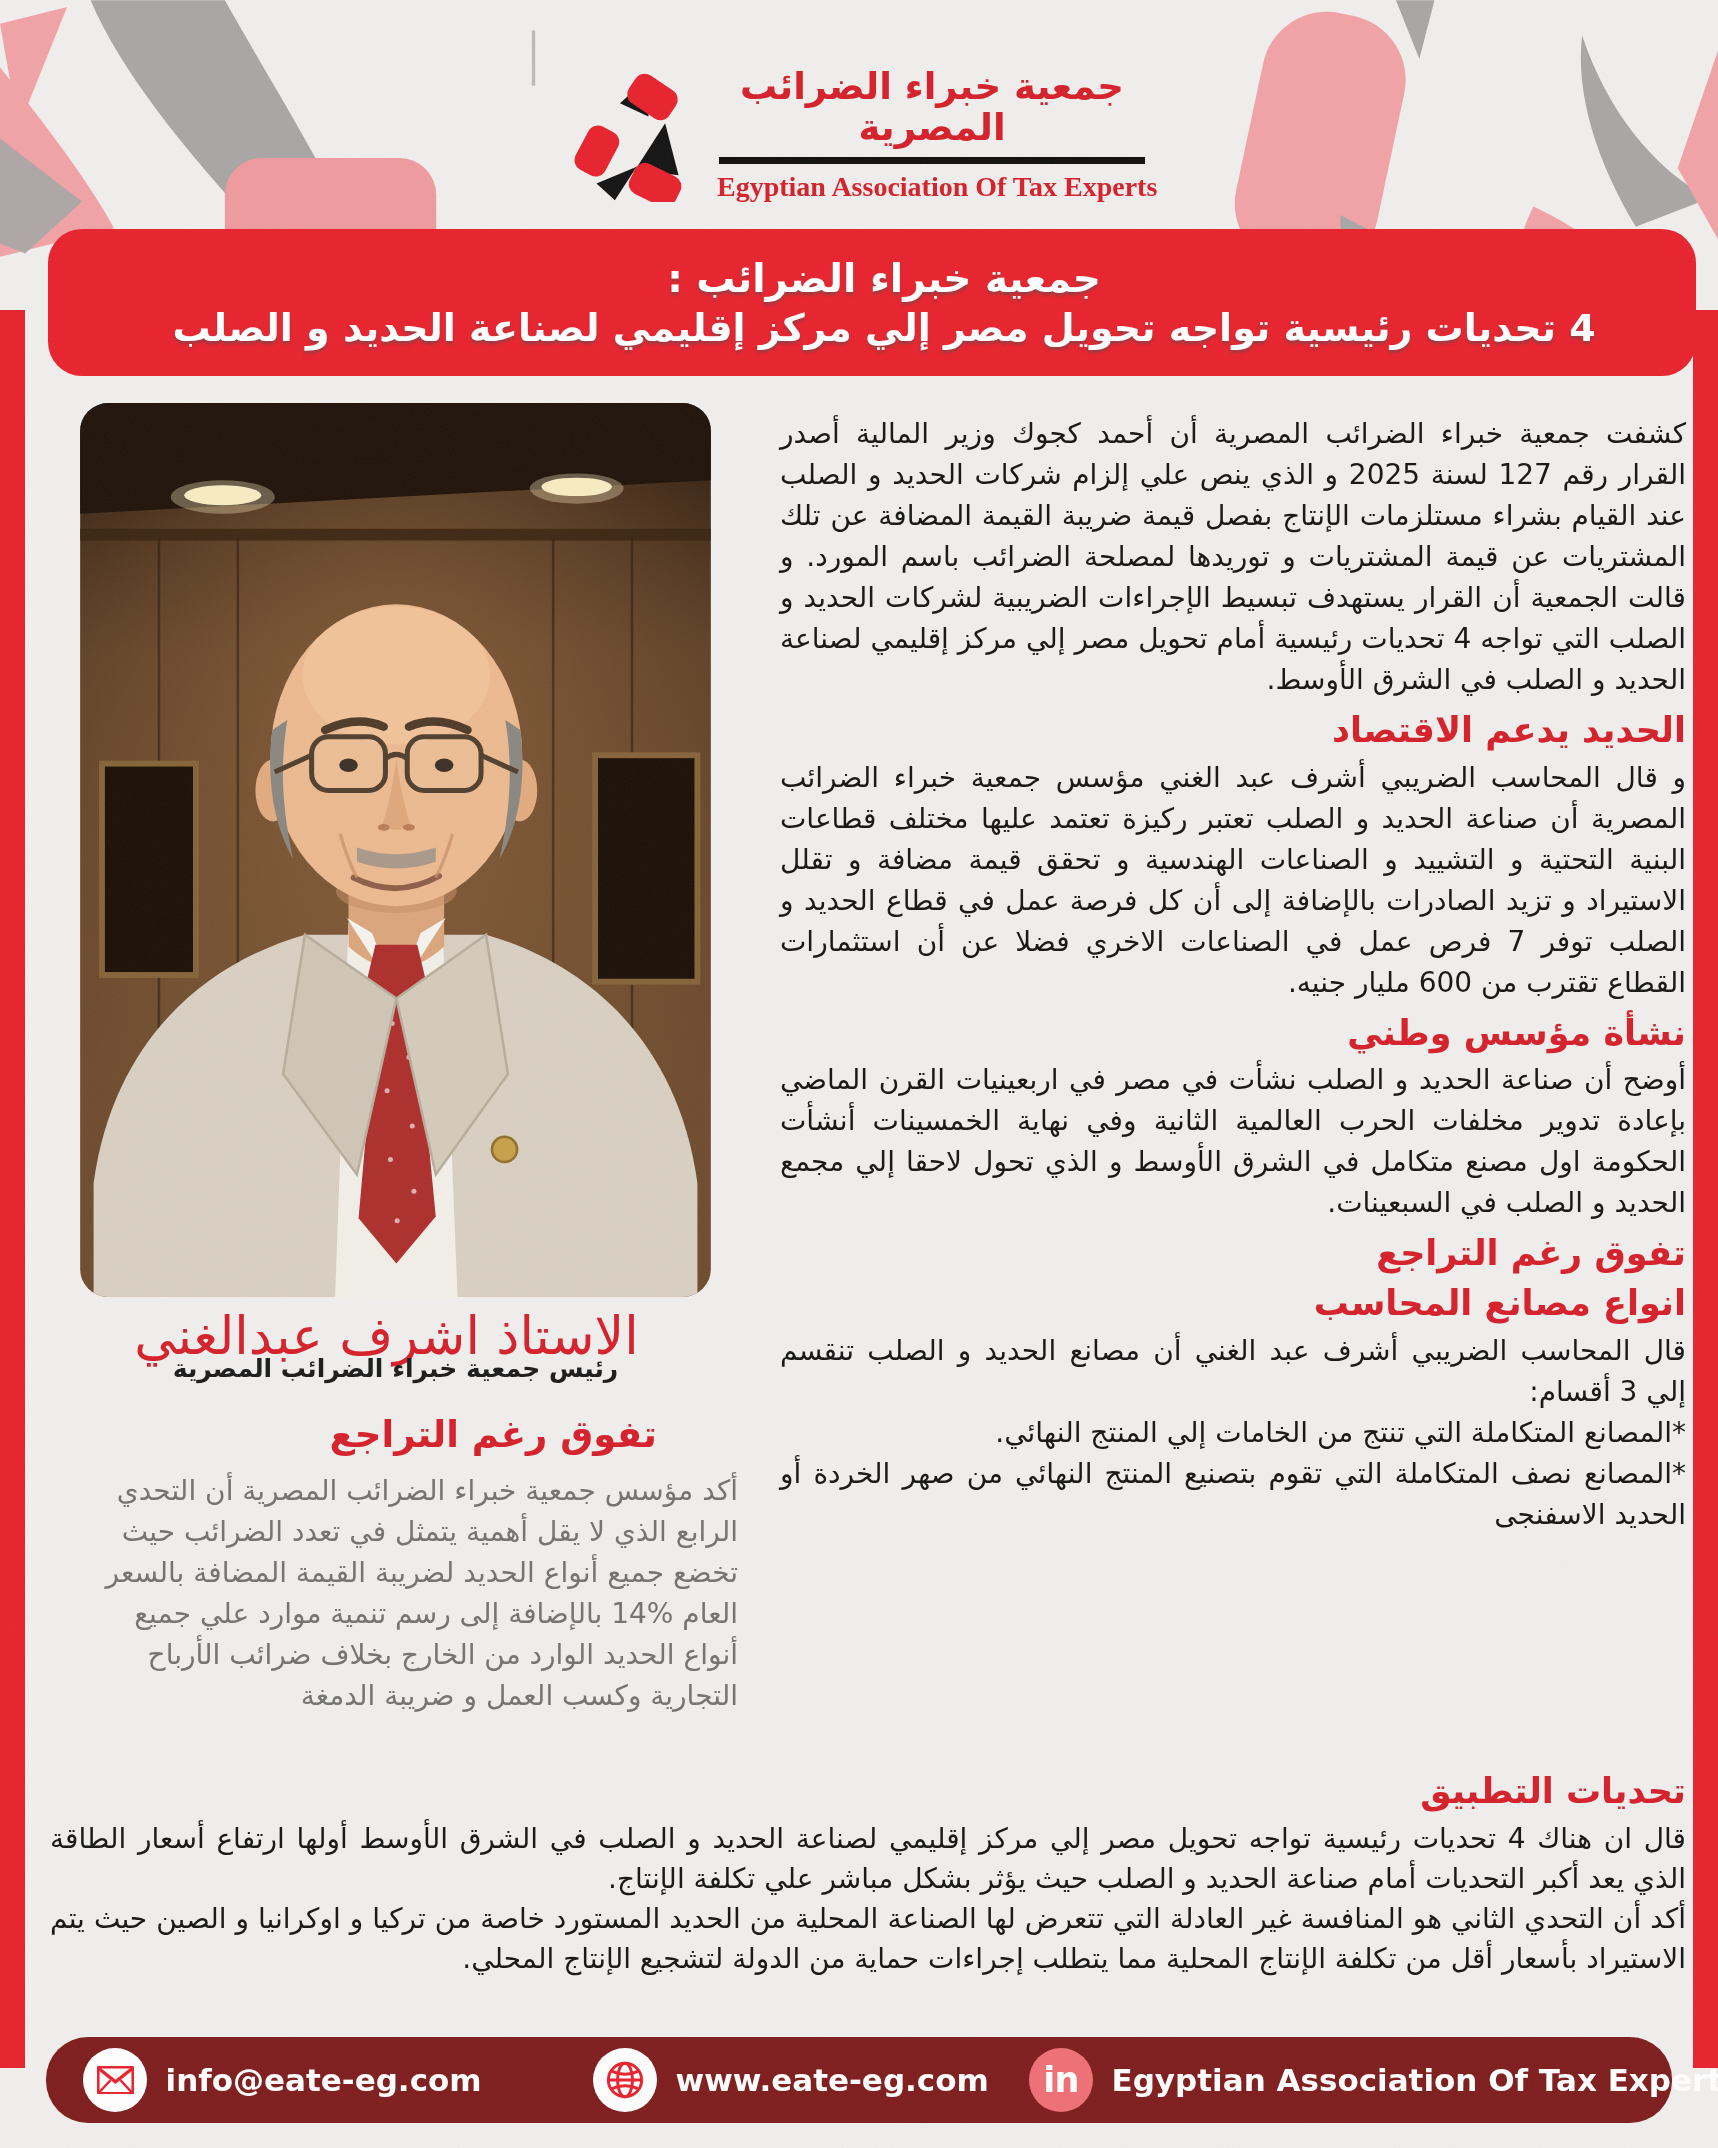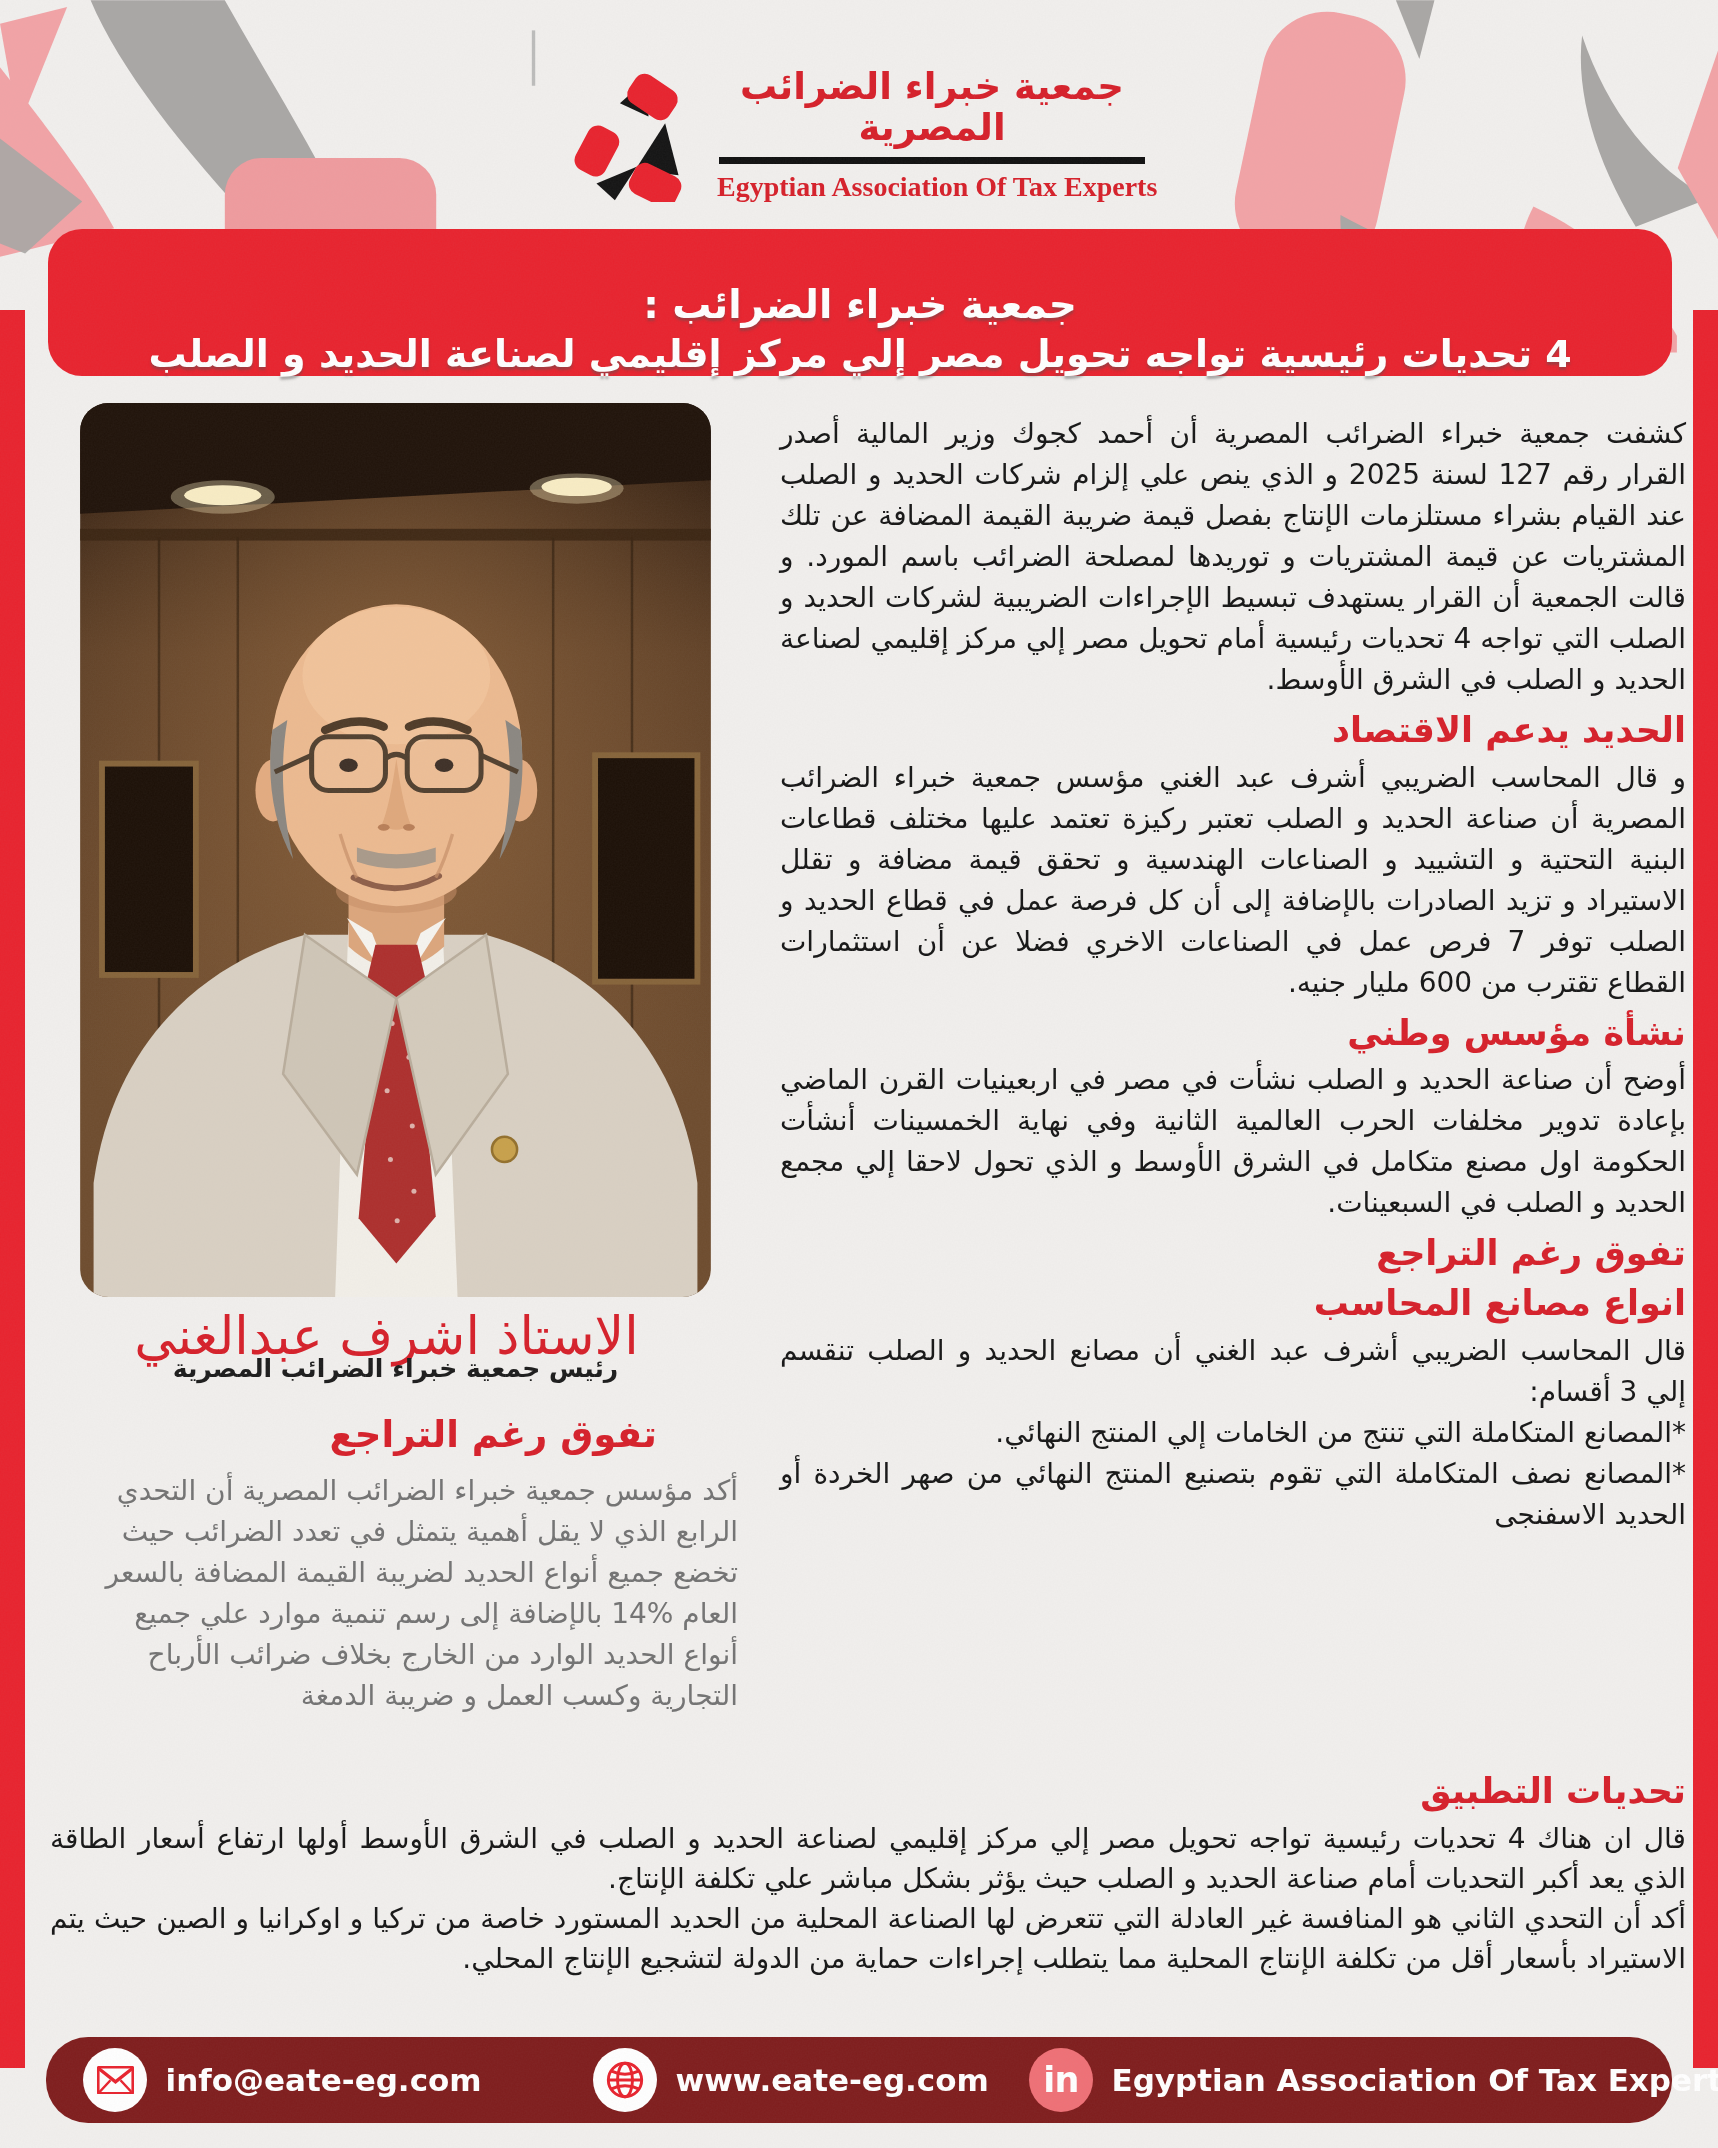--- a/index.html
+++ b/index.html
@@ -17,23 +17,24 @@
   .logo-mark{width:128px; height:134px; flex:0 0 auto;}
   .logo-text{display:flex; flex-direction:column; align-items:stretch; width:430px;}
   .logo-ar{color:#D6202A; font-size:37px; font-weight:bold; text-align:center; direction:rtl; line-height:1.1; letter-spacing:-0.8px;}
   .logo-divider{height:7.6px; background:#101010; margin:8.4px 1.7px 6.7px;}
   .logo-en{color:#D6202A; font-family:"Liberation Serif","DejaVu Serif",serif; font-weight:bold; font-size:28px; text-align:center; white-space:nowrap;}
 
   
   .banner{
     position:absolute; left:48px; top:229px; width:1624px; height:147px;
     background:#E8232E; border-radius:34px; z-index:3;
-    display:flex; flex-direction:column; justify-content:flex-end; align-items:center; gap:5px;
+    display:flex; flex-direction:column; justify-content:center; align-items:center; gap:5px;
     color:#fff; direction:rtl; text-align:center;
     text-shadow:0 3.4px 2.5px rgba(80,80,80,.45);
+    padding-left:24px;
   }
   .banner-line1{font-size:39px; font-weight:bold; letter-spacing:-0.8px;}
   .banner-line2{font-size:38px; font-weight:bold; letter-spacing:-0.8px;}
 
   
   .stripe{position:absolute; width:25px; background:#E8232E; top:310px; height:1758px; z-index:2;}
   .stripe.left{left:0;}
   .stripe.right{left:1693px;}
 
   

